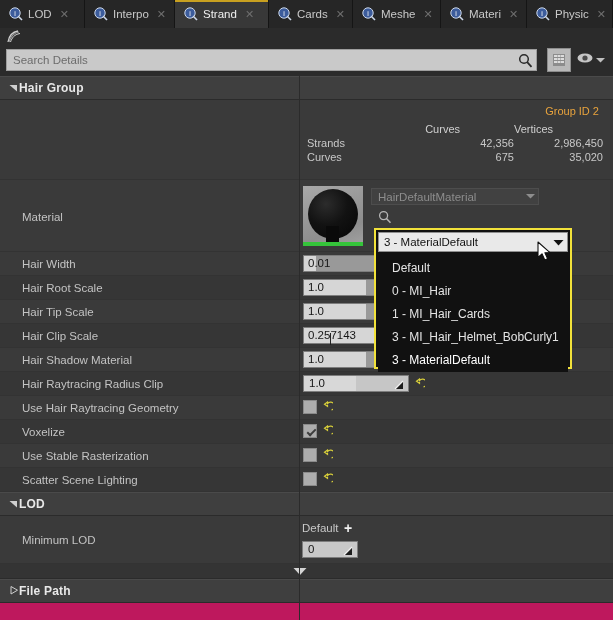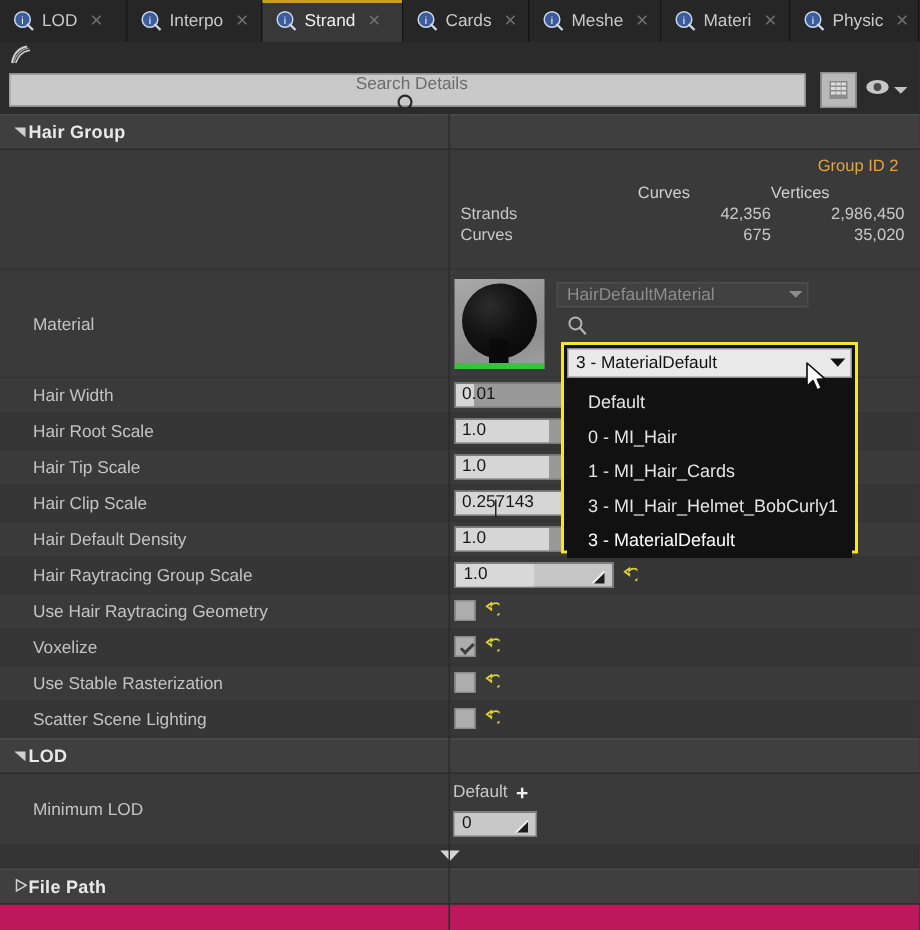--- a/index.html
+++ b/index.html
@@ -24,21 +24,21 @@
   .ticon{width:14px;height:14px;flex:0 0 14px;position:relative;}
   .ticon svg{display:block;}
 
   
   .iconstrip{position:absolute;left:0;top:28px;width:613px;height:17px;background:#2b2b2b;}
   .hairglyph{position:absolute;left:6px;top:2px;width:16px;height:14px;}
 
   
   .searchrow{position:absolute;left:0;top:45px;width:613px;height:31px;background:#2b2b2b;}
   .searchbox{position:absolute;left:6px;top:4px;width:531px;height:22px;background:#c9c9c9;
-             border:1px solid #9e9e9e;box-sizing:border-box;display:flex;align-items:center;flex-direction:column;}
+             border:1px solid #9e9e9e;box-sizing:border-box;display:flex;align-items:center;}
   .searchbox .ph{flex:1;padding-left:6px;font-size:11.5px;color:#6c6c6c;}
   .searchbox .mag{width:22px;display:flex;align-items:center;justify-content:center;}
   .gridbtn{position:absolute;left:547px;top:3px;width:24px;height:24px;background:#b9b9b9;border:1px solid #8d8d8d;
            box-sizing:border-box;display:flex;align-items:center;justify-content:center;}
   .eyebtn{position:absolute;left:576px;top:6px;display:flex;align-items:center;gap:2px;}
 
   
   .panel{position:absolute;left:0;top:76px;width:613px;height:544px;background:#be185d;overflow:hidden;}
   .vdiv{position:absolute;left:299px;top:0;width:1px;height:544px;background:#2b2b2b;z-index:3;}
 
@@ -335,29 +335,29 @@
 
     <div class="row nrow">
       <span class="lbl" style="top:6px">Hair Clip Scale</span>
       <div class="numfield">
         <div class="fill" style="width:101px"></div>
         <span class="val">0.257143</span>
       </div>
     </div>
 
     <div class="row nrow">
-      <span class="lbl" style="top:6px">Hair Default Density</span>
+      <span class="lbl" style="top:6px">Hair Shadow Material</span>
       <div class="numfield">
         <div class="fill" style="width:62px"></div>
         <span class="val">1.0</span>
       </div>
     </div>
 
     <div class="row nrow">
-      <span class="lbl" style="top:6px">Hair Raytracing Group Scale</span>
+      <span class="lbl" style="top:6px">Hair Raytracing Radius Clip</span>
       <div class="spinbox">
         <div class="sfill" style="width:52px"></div>
         <span class="sval">1.0</span>
         <span class="draghandle">
           <svg width="10" height="10" viewBox="0 0 10 10">
               <path d="M9 1 L9 9 L1 9 Z" fill="#1d1d1d"></path>
               <path d="M9 1 L1 9" stroke="#f0f0f0" stroke-width="1.2"></path>
             </svg>
         </span>
       </div>

